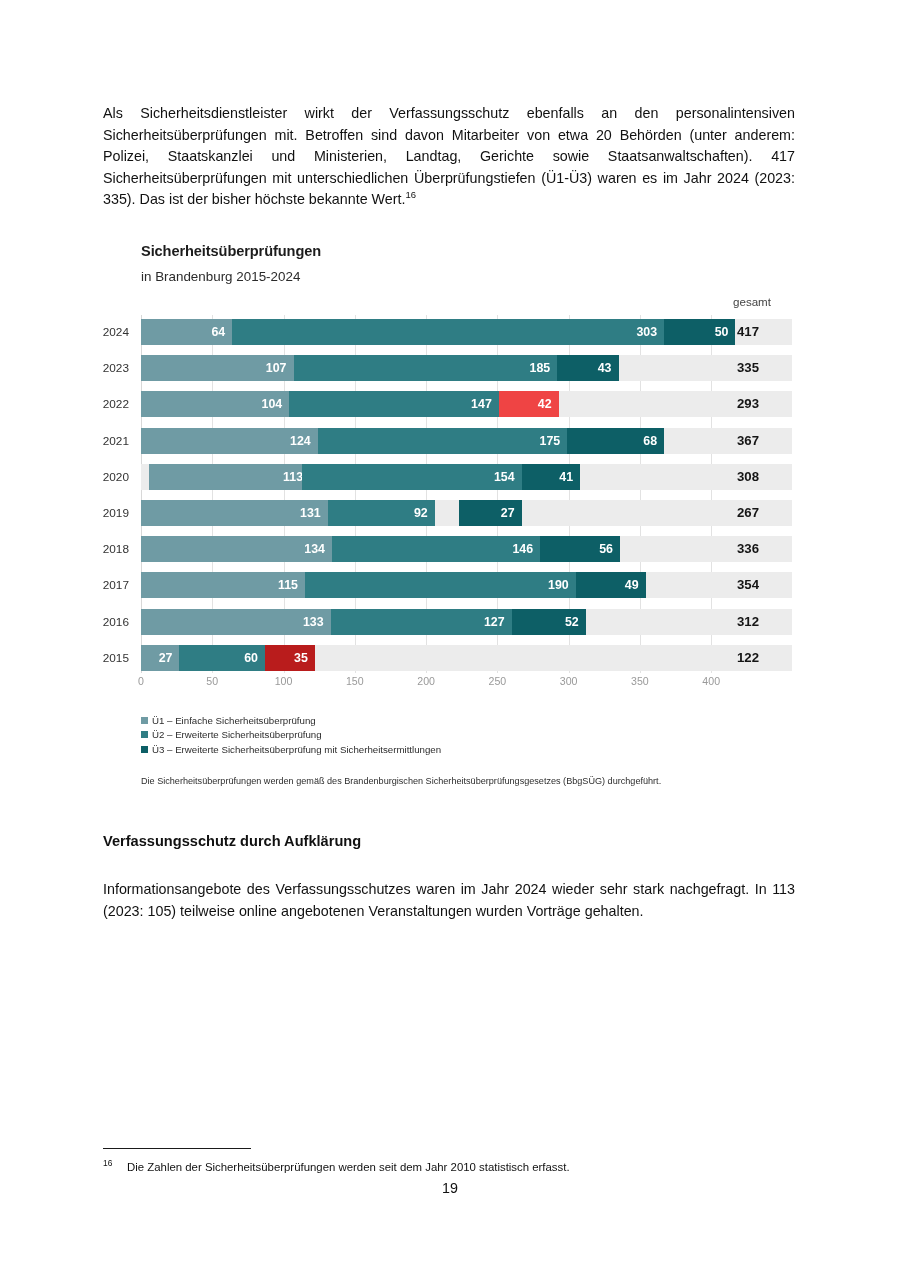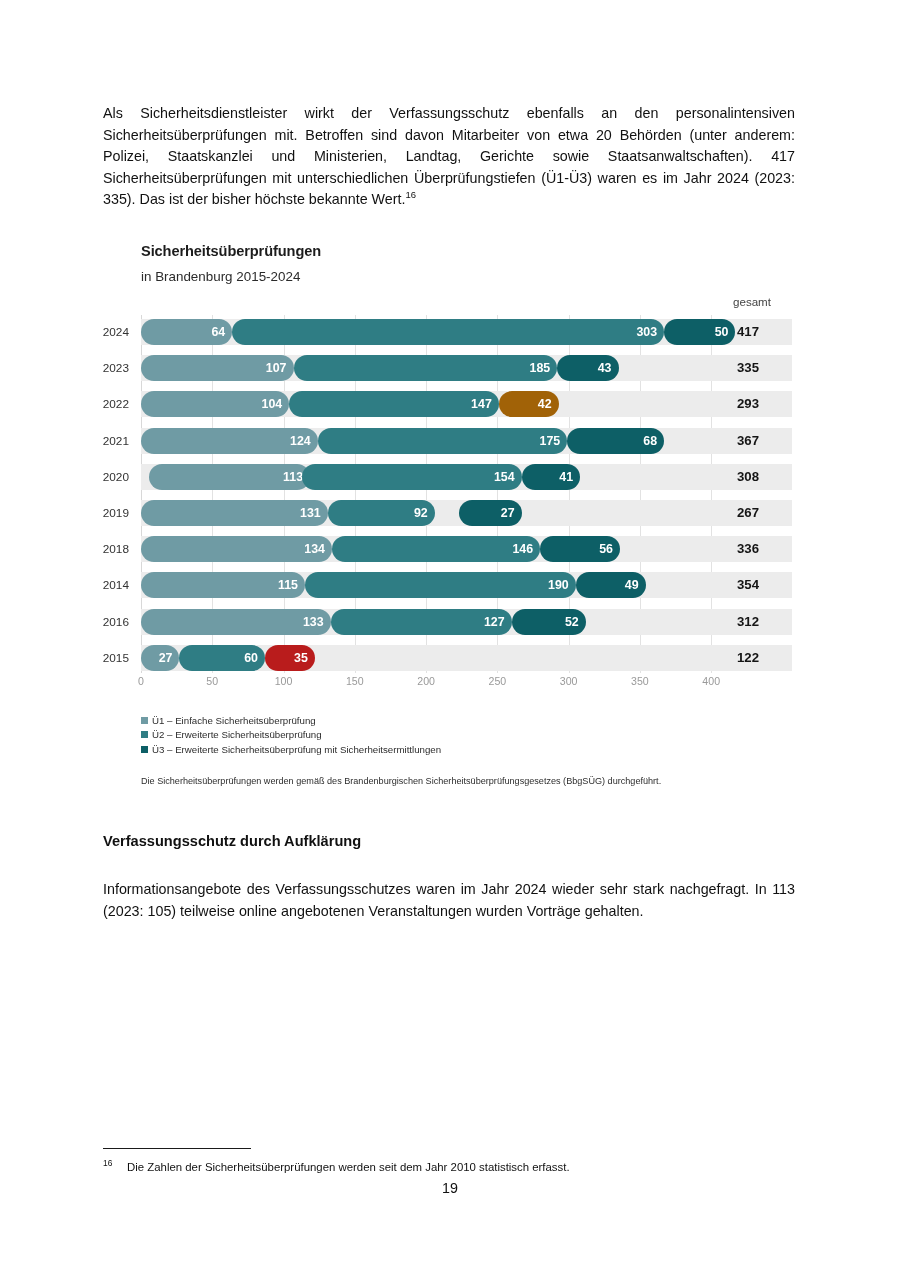--- a/index.html
+++ b/index.html
@@ -187,21 +187,20 @@
     height: 26px;
     box-sizing: border-box;
     color: #ffffff;
     font-size: 12.4px;
     font-weight: bold;
     line-height: 26px;
     text-align: right;
     padding-right: 7px;
     white-space: nowrap;
     overflow: hidden;
-    border-radius: 13px;
   }
   .seg-u1 { background: #6f9ba4; }
   .seg-u2 { background: #2f7d84; }
   .seg-u3 { background: #0d5f66; }
 
   .total-value {
     position: absolute;
     top: 0;
     left: 571px;
     width: 72px;
@@ -300,21 +299,21 @@
             <div class="seg seg-u1" style="left: 0px; width: 152.529px; background: rgb(111, 155, 164);">107</div>
             <div class="seg seg-u2" style="left: 152.529px; width: 263.717px; background: rgb(47, 125, 132);">185</div>
             <div class="seg seg-u3" style="left: 416.246px; width: 61.2965px; background: rgb(13, 95, 102);">43</div>
             <div class="total-value">335</div>
           </div>
           <div class="row" style="top: 76.4px;">
             <div class="row-bg" style="background: rgb(236, 236, 236);"></div>
             <div class="year-label">2022</div>
             <div class="seg seg-u1" style="left: 0px; width: 148.252px; background: rgb(111, 155, 164);">104</div>
             <div class="seg seg-u2" style="left: 148.252px; width: 209.548px; background: rgb(47, 125, 132);">147</div>
-            <div class="seg seg-u3" style="left: 357.8px; width: 59.871px; background: #a16207;">42</div>
+            <div class="seg seg-u3" style="left: 357.8px; width: 59.871px; background: #ef4444;">42</div>
             <div class="total-value">293</div>
           </div>
           <div class="row" style="top: 112.6px;">
             <div class="row-bg" style="background: rgb(236, 236, 236);"></div>
             <div class="year-label">2021</div>
             <div class="seg seg-u1" style="left: 0px; width: 176.762px; background: rgb(111, 155, 164);">124</div>
             <div class="seg seg-u2" style="left: 176.762px; width: 249.463px; background: rgb(47, 125, 132);">175</div>
             <div class="seg seg-u3" style="left: 426.224px; width: 96.934px; background: rgb(13, 95, 102);">68</div>
             <div class="total-value">367</div>
           </div>
@@ -337,21 +336,21 @@
           <div class="row" style="top: 221.2px;">
             <div class="row-bg" style="background: rgb(236, 236, 236);"></div>
             <div class="year-label">2018</div>
             <div class="seg seg-u1" style="left: 0px; width: 191.017px; background: rgb(111, 155, 164);">134</div>
             <div class="seg seg-u2" style="left: 191.017px; width: 208.123px; background: rgb(47, 125, 132);">146</div>
             <div class="seg seg-u3" style="left: 399.14px; width: 79.828px; background: rgb(13, 95, 102);">56</div>
             <div class="total-value">336</div>
           </div>
           <div class="row" style="top: 257.4px;">
             <div class="row-bg" style="background: rgb(236, 236, 236);"></div>
-            <div class="year-label">2014</div>
+            <div class="year-label">2017</div>
             <div class="seg seg-u1" style="left: 0px; width: 163.933px; background: rgb(111, 155, 164);">115</div>
             <div class="seg seg-u2" style="left: 163.933px; width: 270.845px; background: rgb(47, 125, 132);">190</div>
             <div class="seg seg-u3" style="left: 434.777px; width: 69.8495px; background: rgb(13, 95, 102);">49</div>
             <div class="total-value">354</div>
           </div>
           <div class="row" style="top: 293.6px;">
             <div class="row-bg" style="background: rgb(236, 236, 236);"></div>
             <div class="year-label">2016</div>
             <div class="seg seg-u1" style="left: 0px; width: 189.591px; background: rgb(111, 155, 164);">133</div>
             <div class="seg seg-u2" style="left: 189.591px; width: 181.038px; background: rgb(47, 125, 132);">127</div>

